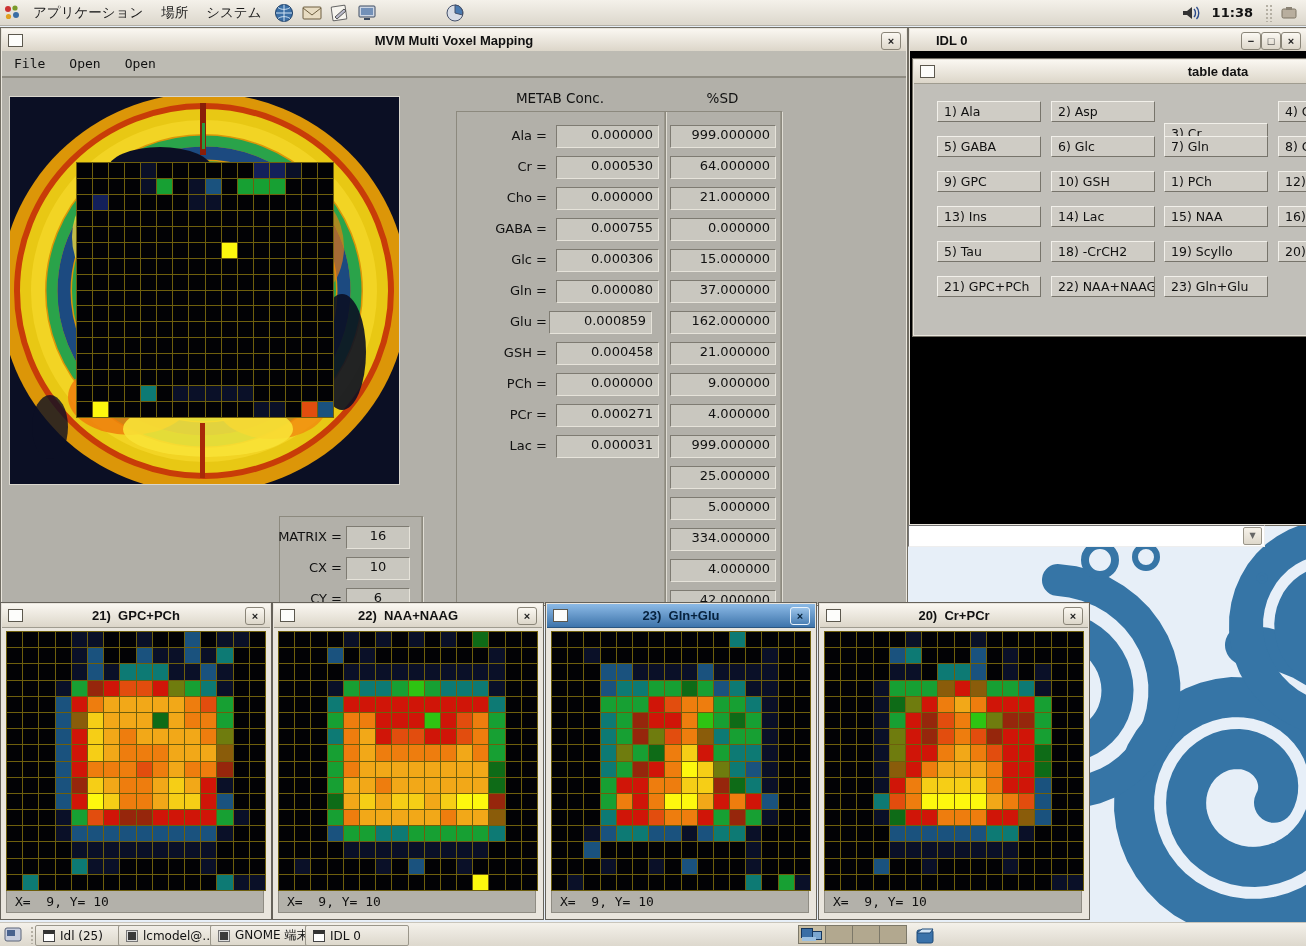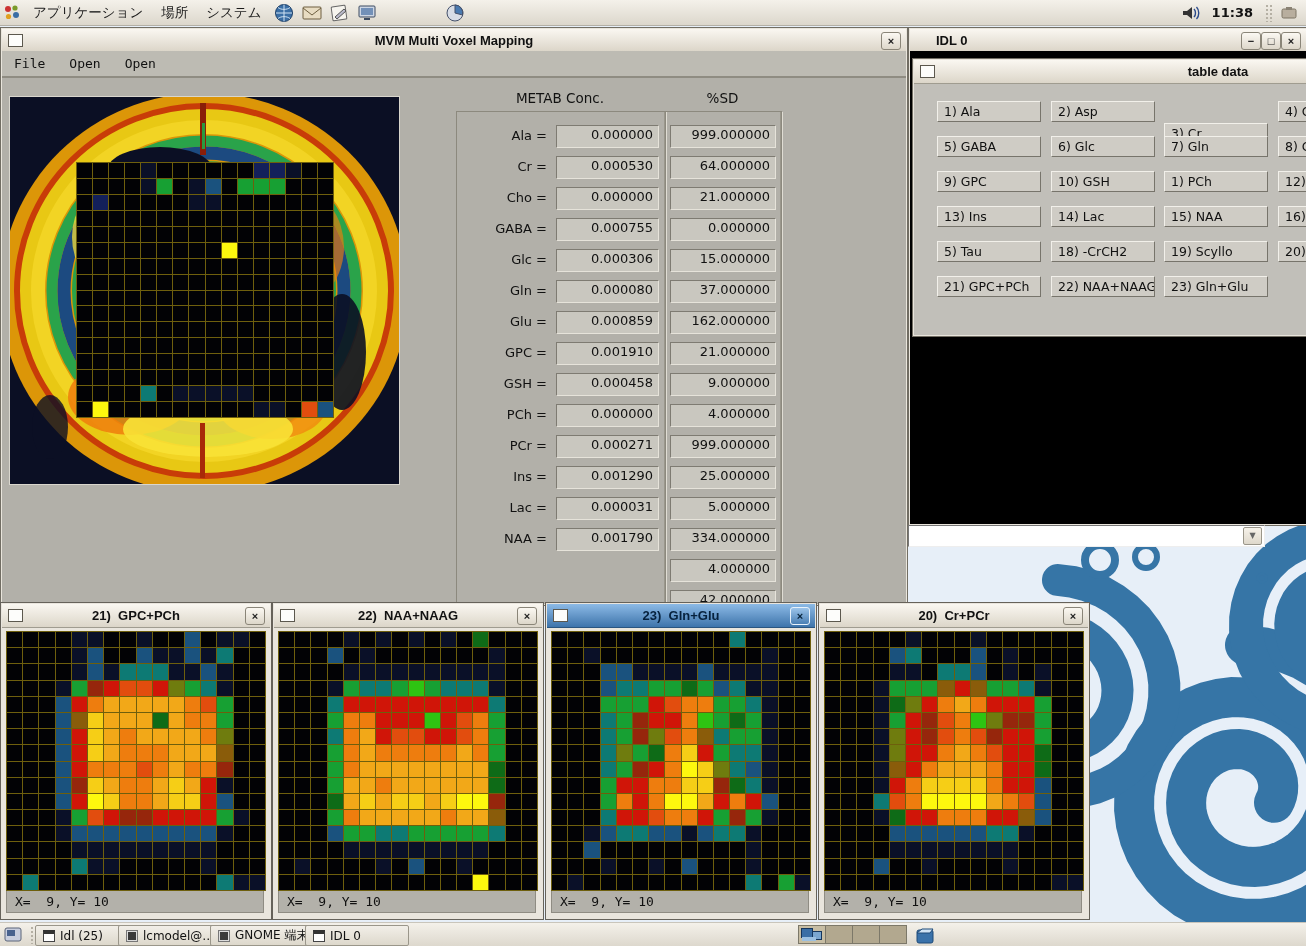--- a/index.html
+++ b/index.html
@@ -406,49 +406,37 @@
         <div class="vrow" style="top: 8px;">
           <span class="vlabel">Glc =</span>
           <div class="vbox" style="left: 99px; width: 96px;">0.000306</div>
         </div>
         <div class="vrow" style="top: 8px;">
           <span class="vlabel">Gln =</span>
           <div class="vbox" style="left: 99px; width: 96px;">0.000080</div>
         </div>
         <div class="vrow" style="top: 8px;">
           <span class="vlabel">Glu =</span>
-          <div class="vbox" style="left: 99px; width: 96px;">0.000859</div>
-        </div>
-        <div class="vrow" style="top: 8px;">
-          <span class="vlabel">GPC =</span>
-          <div class="vbox" style="left: 99px; width: 96px;">0.001910</div>
+          <div class="vbox" style="left: 92px; width: 96px;">0.000859</div>
         </div>
         <div class="vrow" style="top: 8px;">
           <span class="vlabel">GSH =</span>
           <div class="vbox" style="left: 99px; width: 96px;">0.000458</div>
         </div>
         <div class="vrow" style="top: 8px;">
           <span class="vlabel">PCh =</span>
           <div class="vbox" style="left: 99px; width: 96px;">0.000000</div>
         </div>
         <div class="vrow" style="top: 8px;">
           <span class="vlabel">PCr =</span>
           <div class="vbox" style="left: 99px; width: 96px;">0.000271</div>
         </div>
         <div class="vrow" style="top: 8px;">
-          <span class="vlabel">Ins =</span>
-          <div class="vbox" style="left: 99px; width: 96px;">0.001290</div>
-        </div>
-        <div class="vrow" style="top: 8px;">
           <span class="vlabel">Lac =</span>
           <div class="vbox" style="left: 99px; width: 96px;">0.000031</div>
-        </div>
-        <div class="vrow" style="top: 8px;">
-          <span class="vlabel">NAA =</span>
-          <div class="vbox" style="left: 99px; width: 96px;">0.001790</div>
         </div>
       </div>
 
     <div class="groupbox" id="sd-group" style="left:664px;top:83px;width:115px;height:505px;">
         <div class="vrow" style="top: 8px;">
           <div class="vbox" style="left: 4px; width: 99px;">999.000000</div>
         </div>
         <div class="vrow" style="top: 8px;">
           <div class="vbox" style="left: 4px; width: 99px;">64.000000</div>
         </div>
@@ -489,20 +477,34 @@
           <div class="vbox" style="left: 4px; width: 99px;">334.000000</div>
         </div>
         <div class="vrow" style="top: 8px;">
           <div class="vbox" style="left: 4px; width: 99px;">4.000000</div>
         </div>
         <div class="vrow" style="top: 8px;">
           <div class="vbox" style="left: 4px; width: 99px;">42.000000</div>
         </div>
       </div>
 
+    <div class="groupbox" id="param-group" style="left:278px;top:488px;width:142px;height:120px;">
+        <div class="vrow" style="top: 4px;">
+          <span class="vlabel" style="right: 80px; width: 90px;">MATRIX =</span>
+          <div class="vbox" style="left: 66px; width: 62px; text-align: center; padding-right: 0px;">16</div>
+        </div>
+        <div class="vrow" style="top: 4px;">
+          <span class="vlabel" style="right: 80px; width: 90px;">CX =</span>
+          <div class="vbox" style="left: 66px; width: 62px; text-align: center; padding-right: 0px;">10</div>
+        </div>
+        <div class="vrow" style="top: 4px;">
+          <span class="vlabel" style="right: 80px; width: 90px;">CY =</span>
+          <div class="vbox" style="left: 66px; width: 62px; text-align: center; padding-right: 0px;">6</div>
+        </div>
+      </div>
   </div>
 
   <div class="win" style="left:908px;top:27px;width:398px;height:497px;z-index:2;background:#000;">
     <div class="titlebar" style="justify-content:flex-start;padding-left:26px;">
       <span>IDL 0</span>
       <span class="wbtn" style="right:45px;">−</span>
       <span class="wbtn" style="right:25px;">□</span>
       <span class="wbtn" style="right:5px;">×</span>
     </div>
     <div style="position:absolute;left:1px;right:1px;top:23px;bottom:1px;background:#000;"></div>

